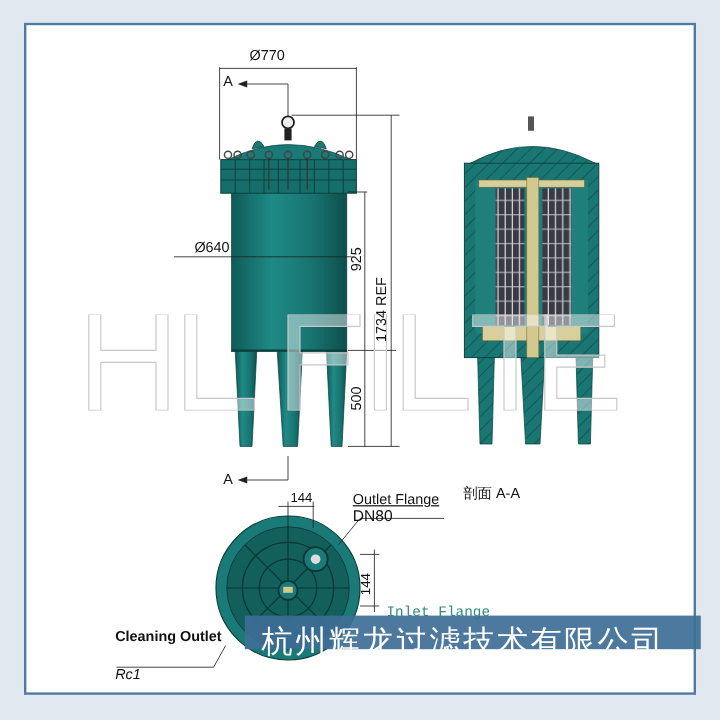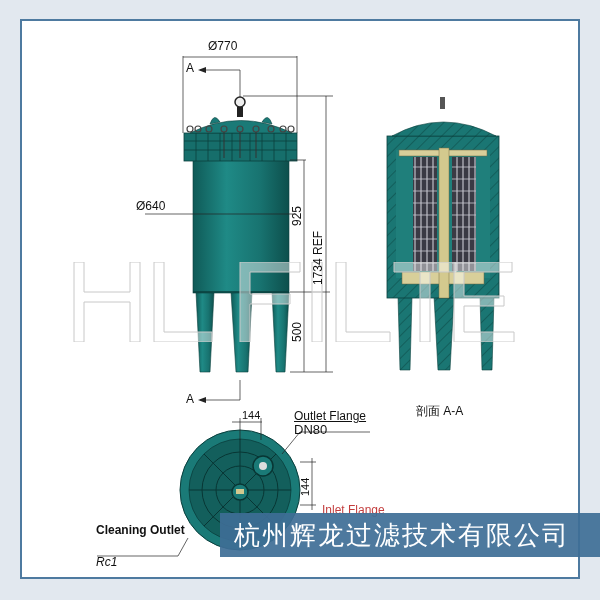--- a/index.html
+++ b/index.html
@@ -21,34 +21,34 @@
       position: absolute; left: 0; top: 0; width: 600px; height: 600px;
     }
     .lbl {
       position: absolute; color: #111; font-size: 12px; white-space: nowrap;
     }
     .watermark {
       position: absolute; left: 72px; top: 262px; width: 470px; height: 80px;
       pointer-events: none;
     }
     .banner {
-      position: absolute; left: 220px; top: 513px;
-      width: 380px; height: 44px;
+      position: absolute; left: 204px; top: 513px;
+      width: 380px; height: 28px;
       background: rgba(62, 110, 150, 0.92);
       color: #ffffff;
       font-family: "DejaVu Sans", sans-serif;
       font-size: 26px; letter-spacing: 2px;
       line-height: 44px;
       padding-left: 14px;
       box-sizing: border-box;
       white-space: nowrap;
     }
     .inlet-lbl {
       position: absolute; left: 322px; top: 503px;
-      color: #b91c1c; font-size: 12px; opacity: 0.85;
+      color: #0f766e; font-size: 12px; opacity: 0.85; font-family: Liberation Mono, monospace;
     }
   </style>
 </head>
 <body>
 
 <div class="frame"></div>
 
 <svg class="drawing" viewBox="0 0 600 600" xmlns="http://www.w3.org/2000/svg">
   <defs>
     <linearGradient id="tealG" x1="0" x2="1" y1="0" y2="0">
@@ -195,25 +195,25 @@
     <path d="M240 0 H250 V80 H240 Z"></path>
     <path d="M264 0 H274 V70 H318 V80 H264 Z"></path>
     <path d="M322 0 H384 V10 H358 V80 H348 V10 H322 Z"></path>
     <path d="M382 0 H440 V10 H392 V34 H432 V44 H392 V70 H442 V80 H382 Z"></path>
   </g>
 </svg>
 
 <div class="lbl" style="left:208px; top:39px;">Ø770</div>
 <div class="lbl" style="left:186px; top:61px;">A</div>
 <div class="lbl" style="left:186px; top:392px;">A</div>
-<div class="lbl" style="left:136px; top:199px;">Ø640</div>
+<div class="lbl" style="left:162px; top:199px;">Ø640</div>
 <div class="lbl" style="left:290px; top:226px; transform:rotate(-90deg); transform-origin:left top;">925</div>
 <div class="lbl" style="left:311px; top:285px; transform:rotate(-90deg); transform-origin:left top;">1734 REF</div>
 <div class="lbl" style="left:290px; top:342px; transform:rotate(-90deg); transform-origin:left top;">500</div>
-<div class="lbl" style="left:416px; top:403px;">剖面 A-A</div>
+<div class="lbl" style="left:386px; top:403px;">剖面 A-A</div>
 
 <div class="lbl" style="left:242px; top:409px; font-size:11px;">144</div>
 <div class="lbl" style="left:299px; top:496px; font-size:11px; transform:rotate(-90deg); transform-origin:left top;">144</div>
 <div class="lbl" style="left:294px; top:409px;text-decoration:underline;">Outlet Flange</div>
 <div class="lbl" style="left:294px; top:422px; font-size:13px;">DN80</div>
 <div class="lbl" style="left:96px; top:523px;font-weight:bold;">Cleaning Outlet</div>
 <div class="lbl" style="left:96px; top:555px;font-style:italic;">Rc1</div>
 <div class="inlet-lbl">Inlet Flange</div>
 
 <div class="banner">杭州辉龙过滤技术有限公司</div>

